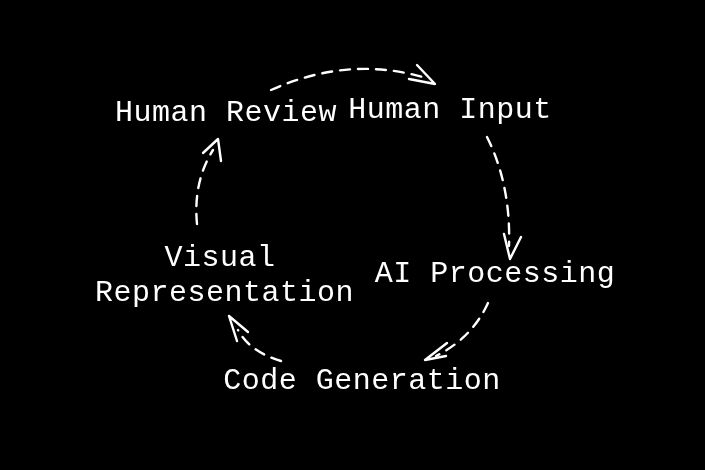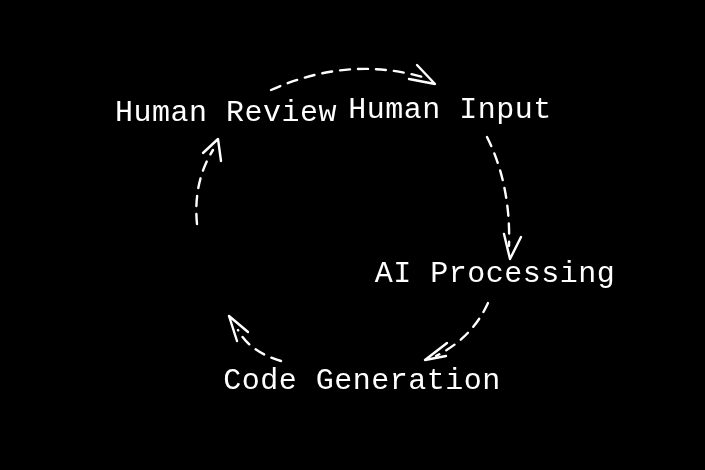--- a/index.html
+++ b/index.html
@@ -85,14 +85,15 @@
   </svg>
 
   <div class="node n-human-review">Human Review</div>
 
   <div class="node n-human-input">Human Input</div>
 
   <div class="node n-ai-processing">AI Processing</div>
 
   <div class="node n-code-gen">Code Generation</div>
 
+  <div class="node wrap n-visual-repr">Visual Representation</div>
 
 </div>
 
 </body></html>

